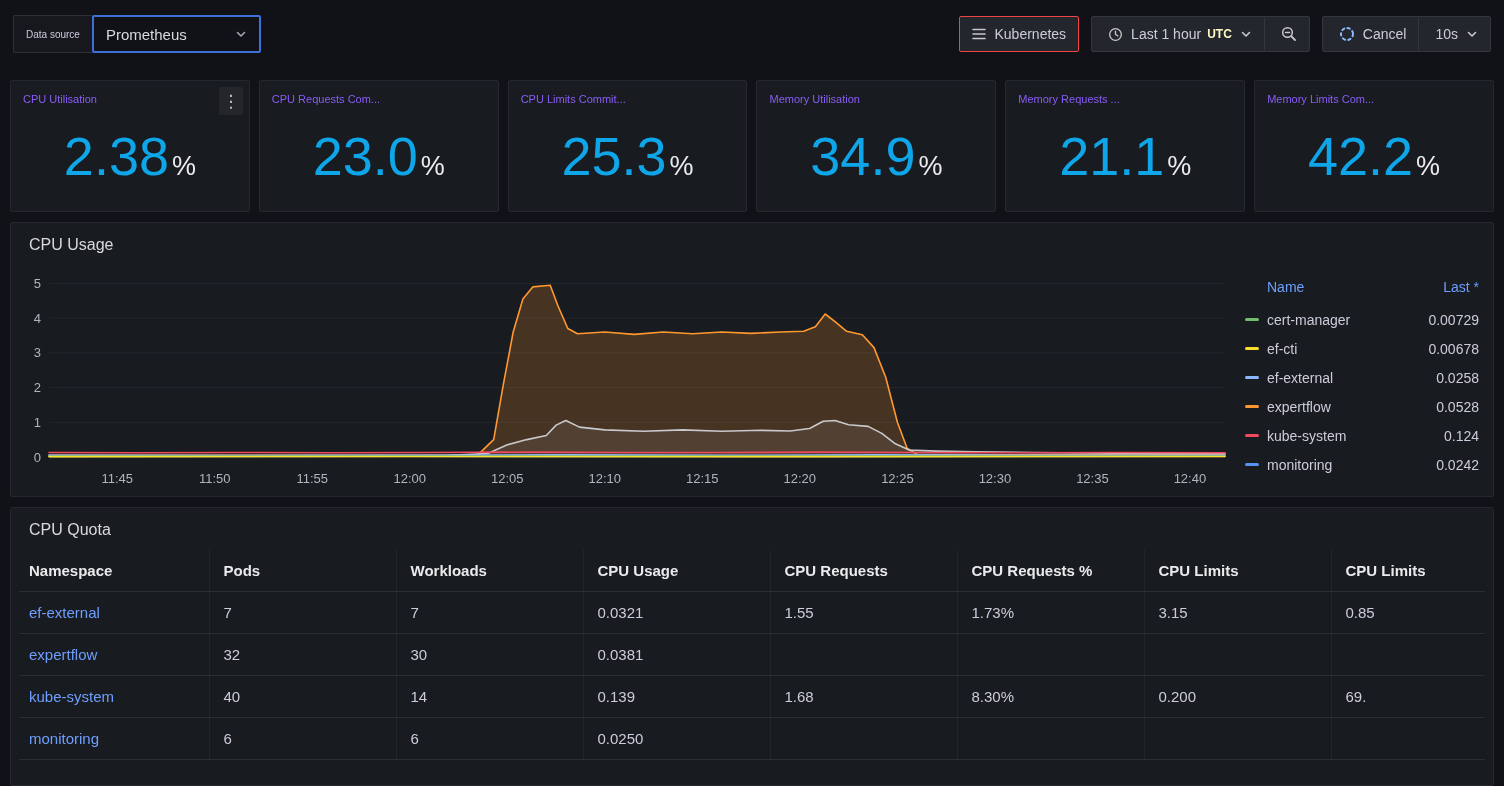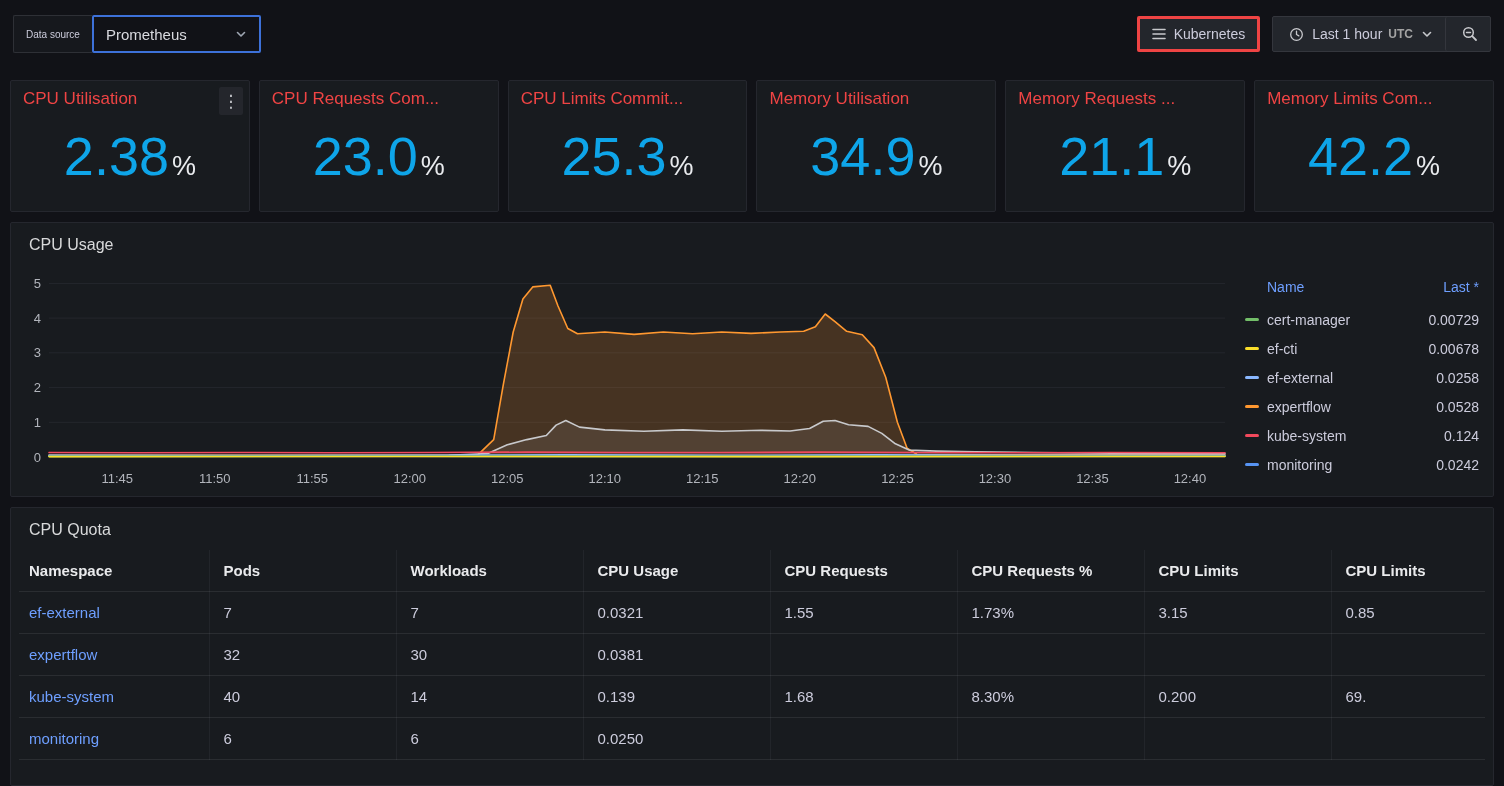--- a/index.html
+++ b/index.html
@@ -26,46 +26,46 @@
   .ds-value {
     display: flex; align-items: center; padding: 0 12px;
     background: #111217; border: 2px solid #3d71d9; border-radius: 2px;
     font-size: 15px; color: #d9dadf; cursor: pointer; min-width: 150px; gap: 48px;
   }
   .ds-value .chev { margin-left: auto; color: #9fa7b3; }
 
   .tb-right { display: flex; align-items: center; gap: 12px; }
   .tb-btn {
     display: flex; align-items: center; gap: 8px; height: 36px; padding: 0 12px;
-    background: #23262c; border: 3px solid #ef4444; border-radius: 2px;
+    background: #23262c; border: 1px solid #ef4444; border-radius: 2px;
     color: #ccccdc; font-size: 14px; font-weight: 500; font-family: inherit;
     cursor: pointer; white-space: nowrap;
   }
   .btn-group {
     display: flex; height: 36px; background: #23262c;
     border: 1px solid #34363d; border-radius: 2px; overflow: hidden;
   }
   .btn-group .tb-btn { border: none; background: transparent; height: 34px; padding-left: 16px; }
   .btn-group .tb-btn + .tb-btn { border-left: 1px solid #34363d; }
-  .utc { font-size: 12px; color: #a3a3a3; font-weight: 600; margin-left: -2px; }
+  .utc { font-size: 12px; color: #fef9c3; font-weight: 600; margin-left: -2px; }
   .icon { color: #c7c8cc; display: inline-flex; }
   .spin { animation: spin 1.1s linear infinite; transform-origin: center; }
   @keyframes spin { to { transform: rotate(360deg); } }
 
   
   .panel { background: #181b1f; border: 1px solid #25272e; border-radius: 2px; }
   .panel-title {
     font-size: 16px; font-weight: 500; color: #d8d9da;
     padding: 2px 0 2px 10px; line-height: 24px; white-space: nowrap;
   }
 
   
   .stats { display: flex; gap: 9px; height: 132px; margin-bottom: 10px; }
   .stat { flex: 1; position: relative; display: flex; flex-direction: column; padding: 8px 12px; overflow: hidden; }
-  .stat-title { font-size: 17px; font-weight: 500; color: #ef4444; line-height: 20px; white-space: nowrap; overflow: hidden; }
+  .stat-title { font-size: 11px; font-weight: 500; color: #8b5cf6; line-height: 20px; white-space: nowrap; overflow: hidden; }
   .kebab {
     position: absolute; top: 6px; right: 6px; width: 24px; height: 28px;
     background: #24262c; border-radius: 2px; display: flex; align-items: center;
     justify-content: center; font-size: 17px; color: #c7c8cc; cursor: pointer;
   }
   .stat-value { flex: 1; display: flex; align-items: center; justify-content: center; }
   .stat-value-inner { display: flex; align-items: baseline; }
   .stat-num { font-size: 54px; font-weight: 500; color: #0ea5e9; line-height: 1; }
   .stat-unit { font-size: 27px; font-weight: 500; color: #e9ebee; margin-left: 3px; }
 
@@ -151,20 +151,38 @@
           <span class="icon">
             <svg width="16" height="16" viewBox="0 0 16 16">
                 <circle cx="6.5" cy="6.5" r="4.8" fill="none" stroke="currentColor" stroke-width="1.5"></circle>
                 <path d="M4.5 6.5 H8.5" stroke="currentColor" stroke-width="1.5" stroke-linecap="round"></path>
                 <path d="M10.2 10.2 L14 14" stroke="currentColor" stroke-width="1.8" stroke-linecap="round"></path>
               </svg>
           </span>
         </button>
       </div>
 
+      <div class="btn-group">
+        <button class="tb-btn">
+          <span class="icon spin">
+            <svg width="16" height="16" viewBox="0 0 16 16">
+                <circle cx="8" cy="8" r="6" fill="none" stroke="#8ab8ff" stroke-width="2" stroke-dasharray="2.4 3.2" stroke-linecap="round"></circle>
+              </svg>
+          </span>
+          <span>Cancel</span>
+        </button>
+        <button class="tb-btn">
+          <span>10s</span>
+          <span class="icon">
+            <svg width="12" height="12" viewBox="0 0 12 12">
+                <path d="M2.5 4.5 L6 8 L9.5 4.5" fill="none" stroke="currentColor" stroke-width="1.6" stroke-linecap="round" stroke-linejoin="round"></path>
+              </svg>
+          </span>
+        </button>
+      </div>
     </div>
   </header>
 
   <section class="stats">
       <div class="panel stat">
         <div>
           <div class="stat-title">CPU Utilisation</div>
         </div>
         <div class="kebab">⋮</div>
         <div class="stat-value">

